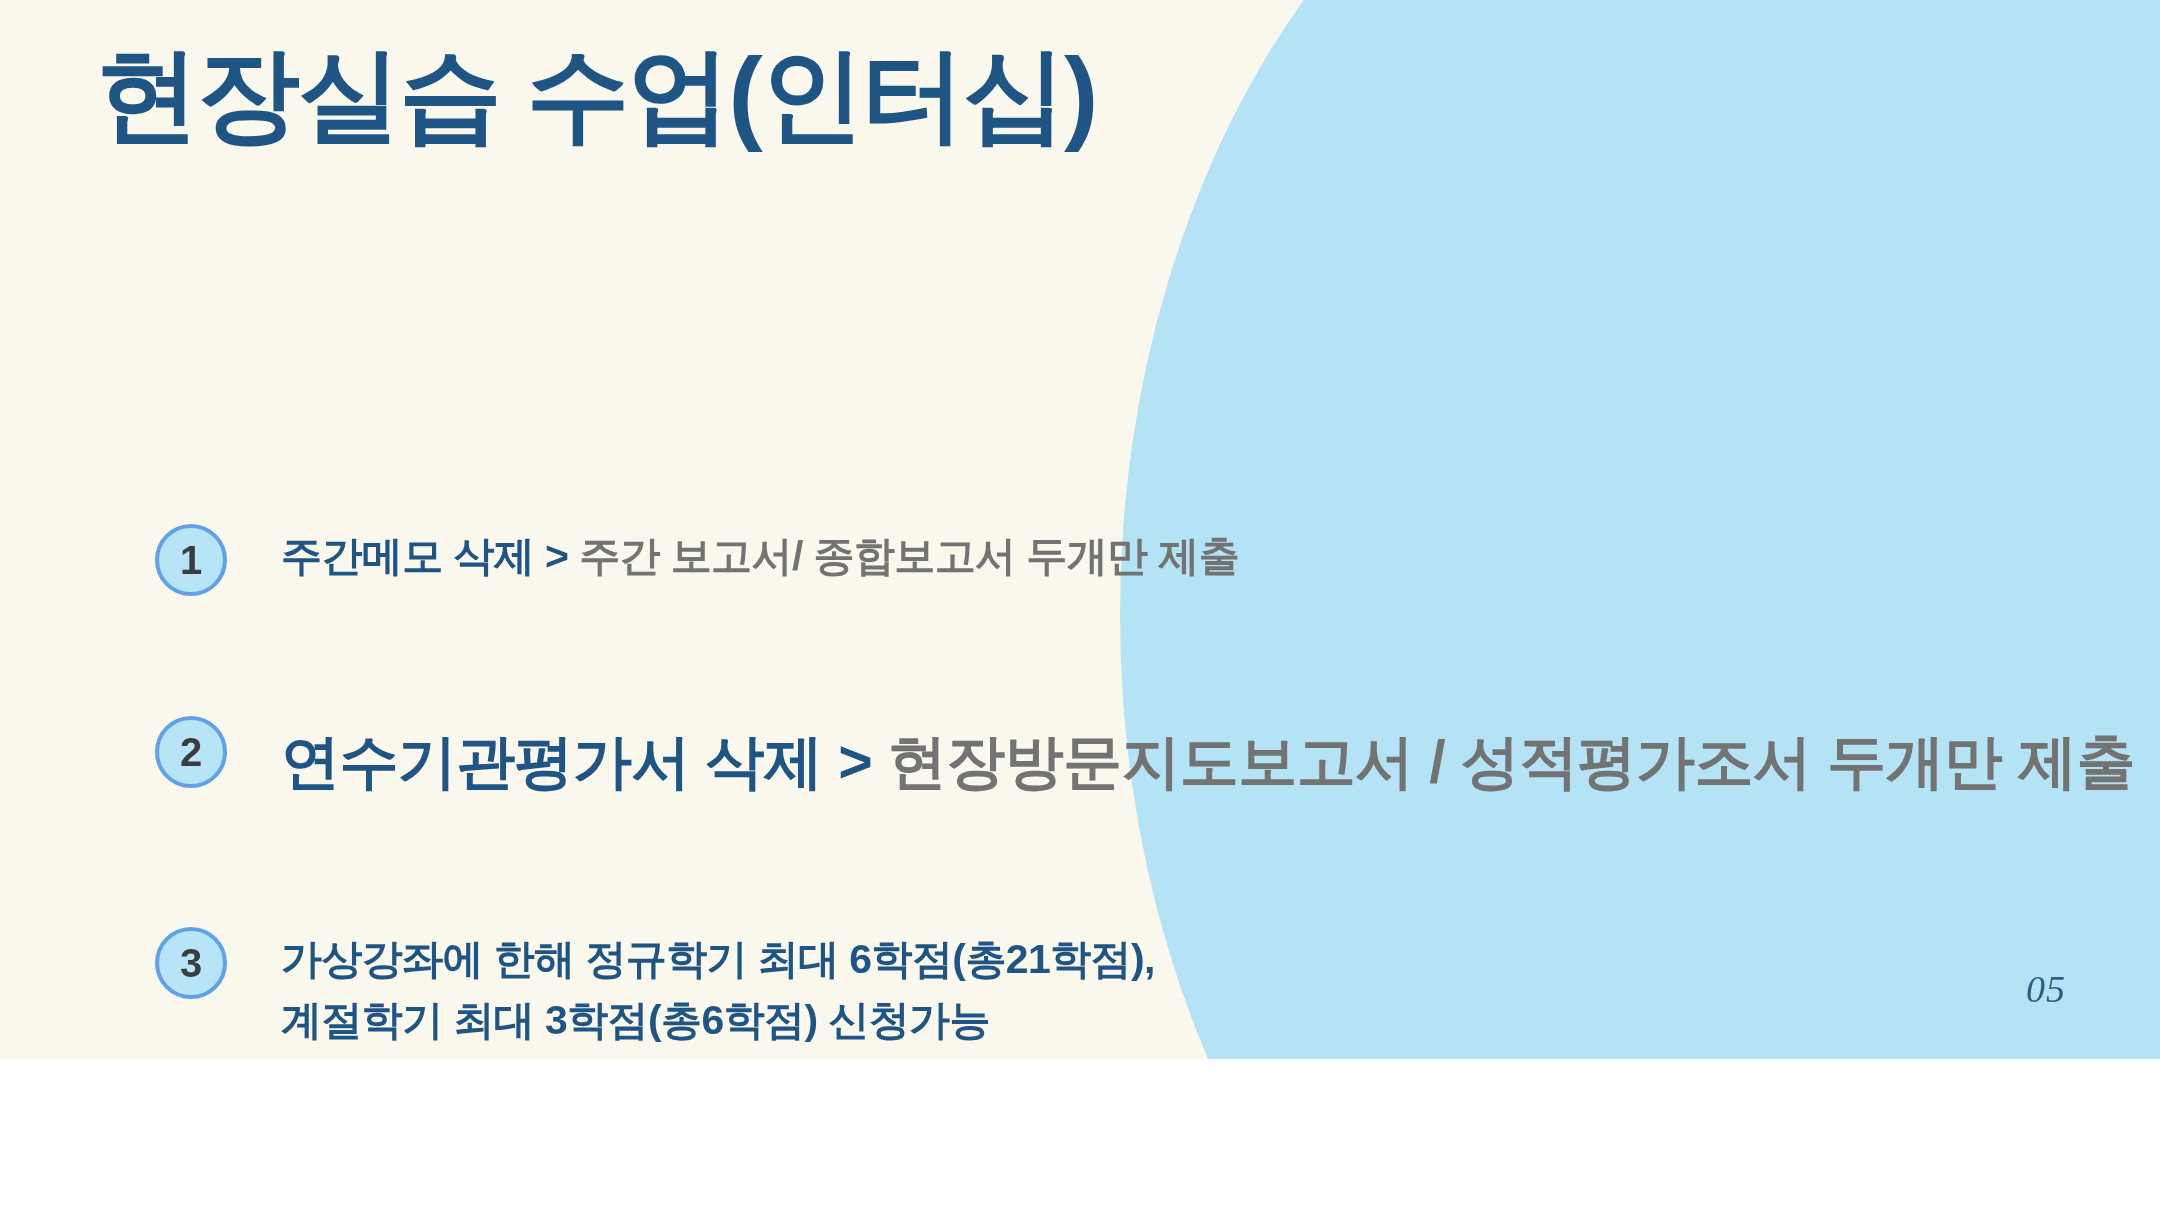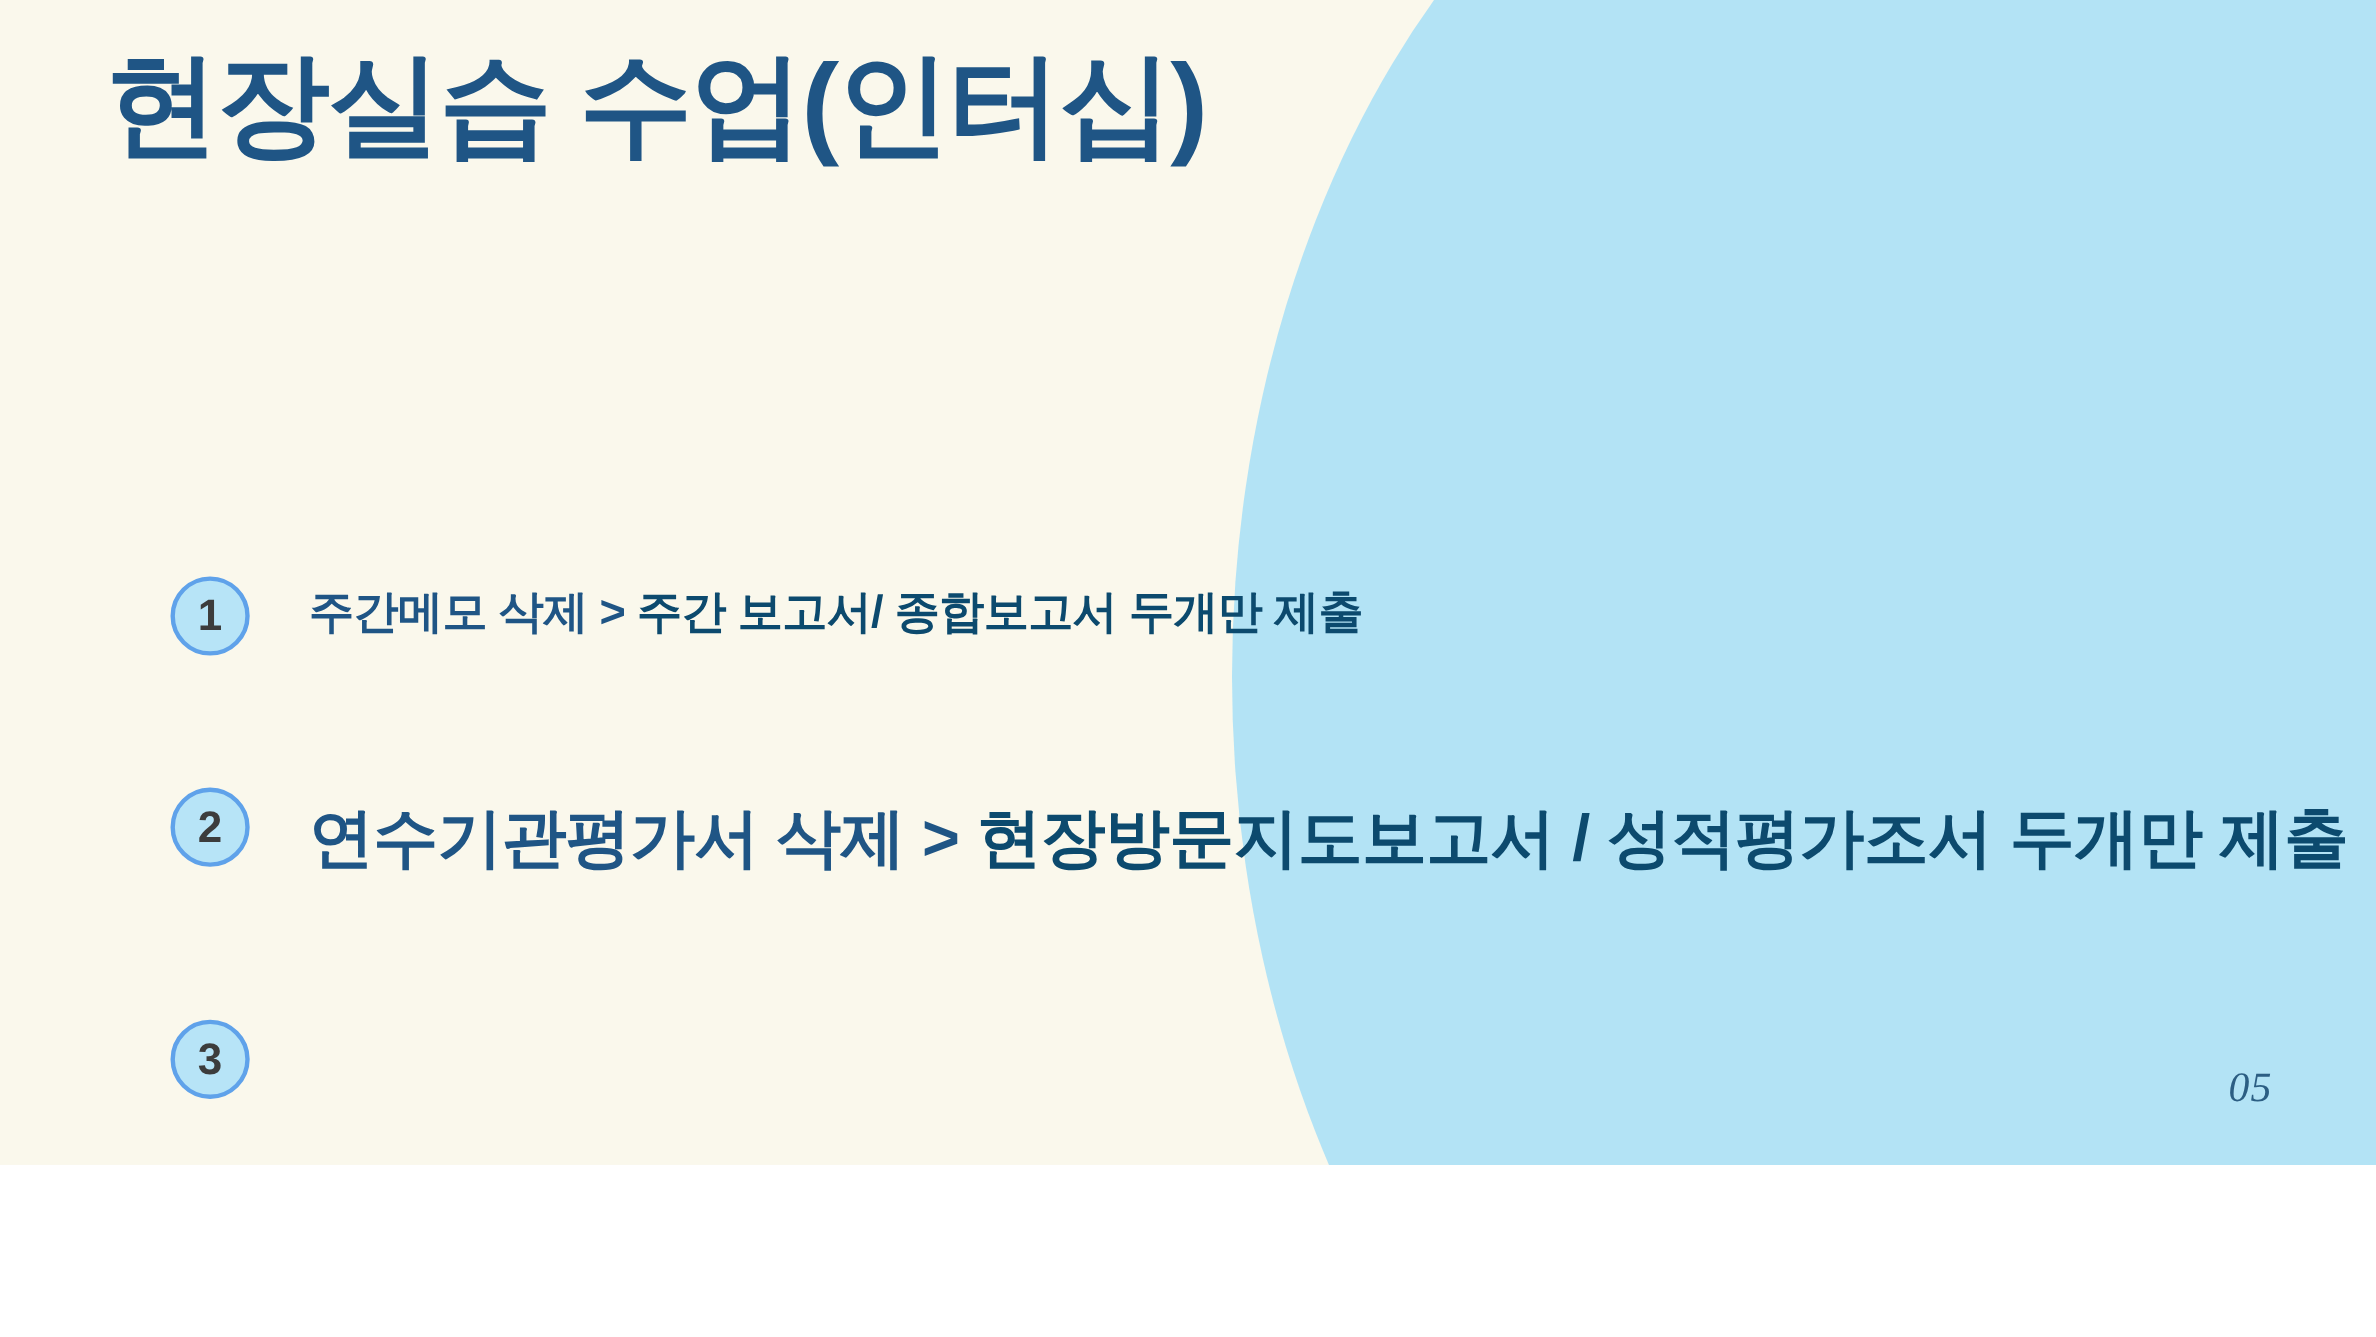--- a/index.html
+++ b/index.html
@@ -93,21 +93,21 @@
     margin-left: 54px;
     padding-top: 6px;
     color: #1F5585;
     font-size: 41px;
     font-weight: 600;
     letter-spacing: -0.6px;
     line-height: 1.5;
     white-space: nowrap;
   }
   .item-text .em {
-    color: #0c4a6e;
+    color: #737373;
     font-weight: 800;
   }
   .item-2 .item-text {
     font-size: 59px;
   }
   .item-3 .item-text {
     white-space: normal;
   }
   .item-3 .line2 {
     display: block;
@@ -148,19 +148,23 @@
 
     <div class="list-item item-2">
       <div class="badge">2</div>
       <div class="item-text">
         <span>연수기관평가서 삭제 &gt; </span><span class="em">현장방문지도보고서 / 성적평가조서 두개만 제출</span>
       </div>
     </div>
 
     <div class="list-item item-3">
       <div class="badge">3</div>
+      <div class="item-text">
+        <span>가상강좌에 한해 정규학기 최대 6학점(총21학점),</span>
+        <span class="line2">계절학기 최대 3학점(총6학점) 신청가능</span>
+      </div>
     </div>
 
   </div>
 
   <div class="page-number">05</div>
 
 </div>
 
 </body></html>

